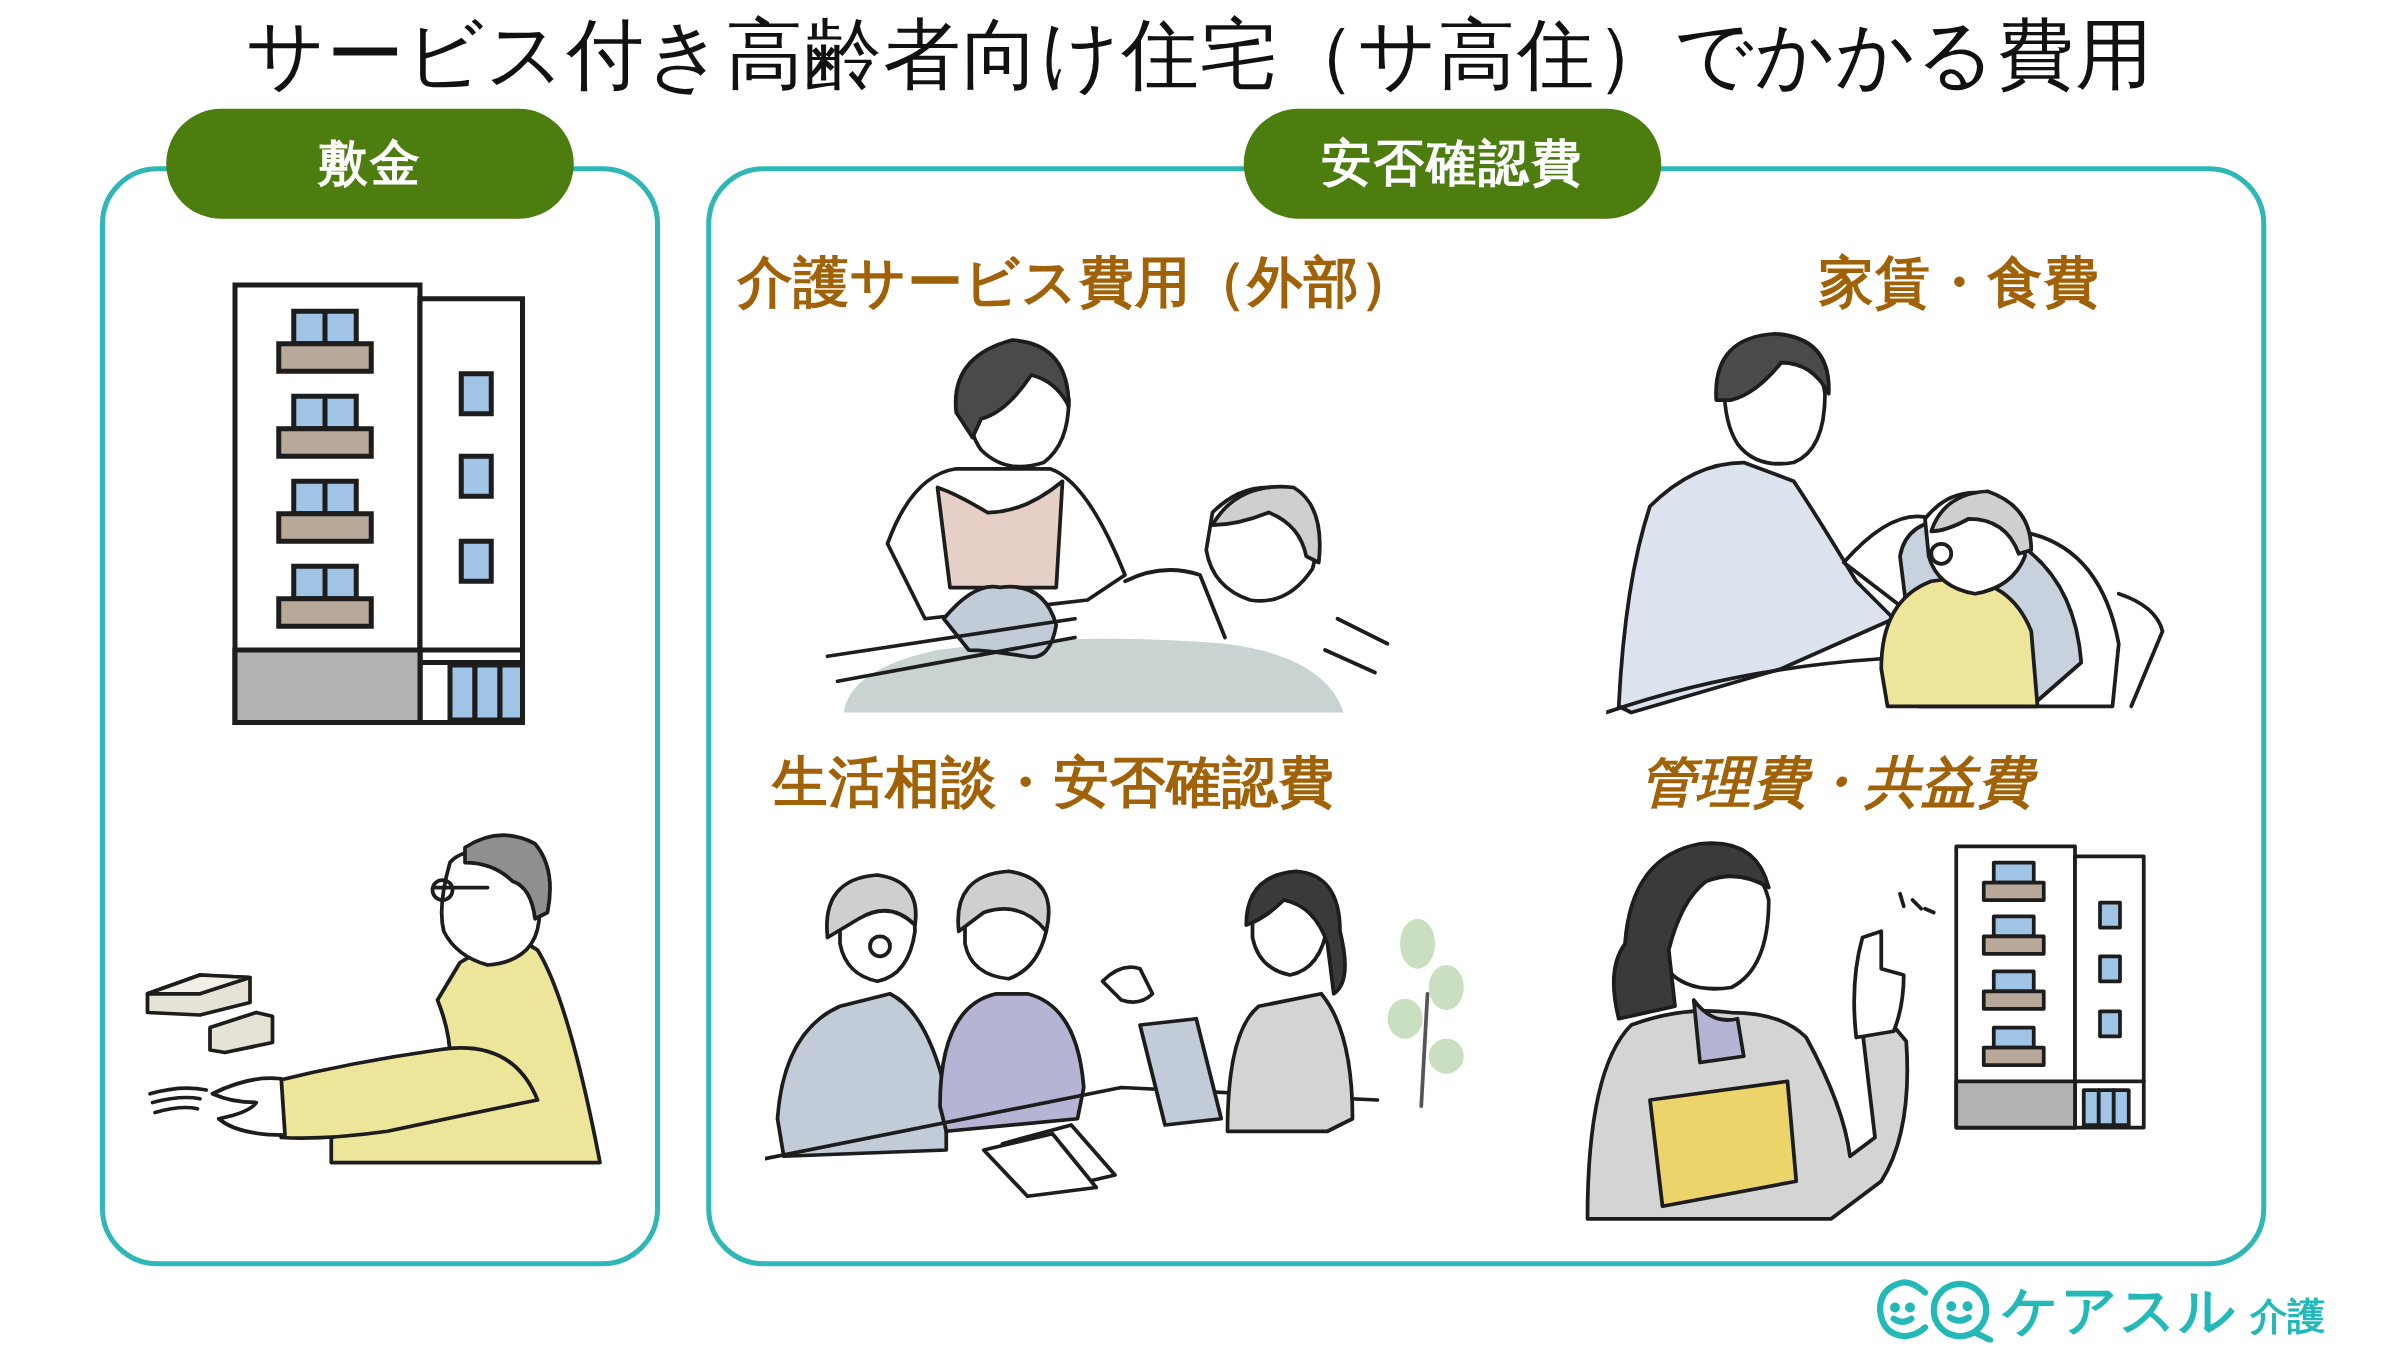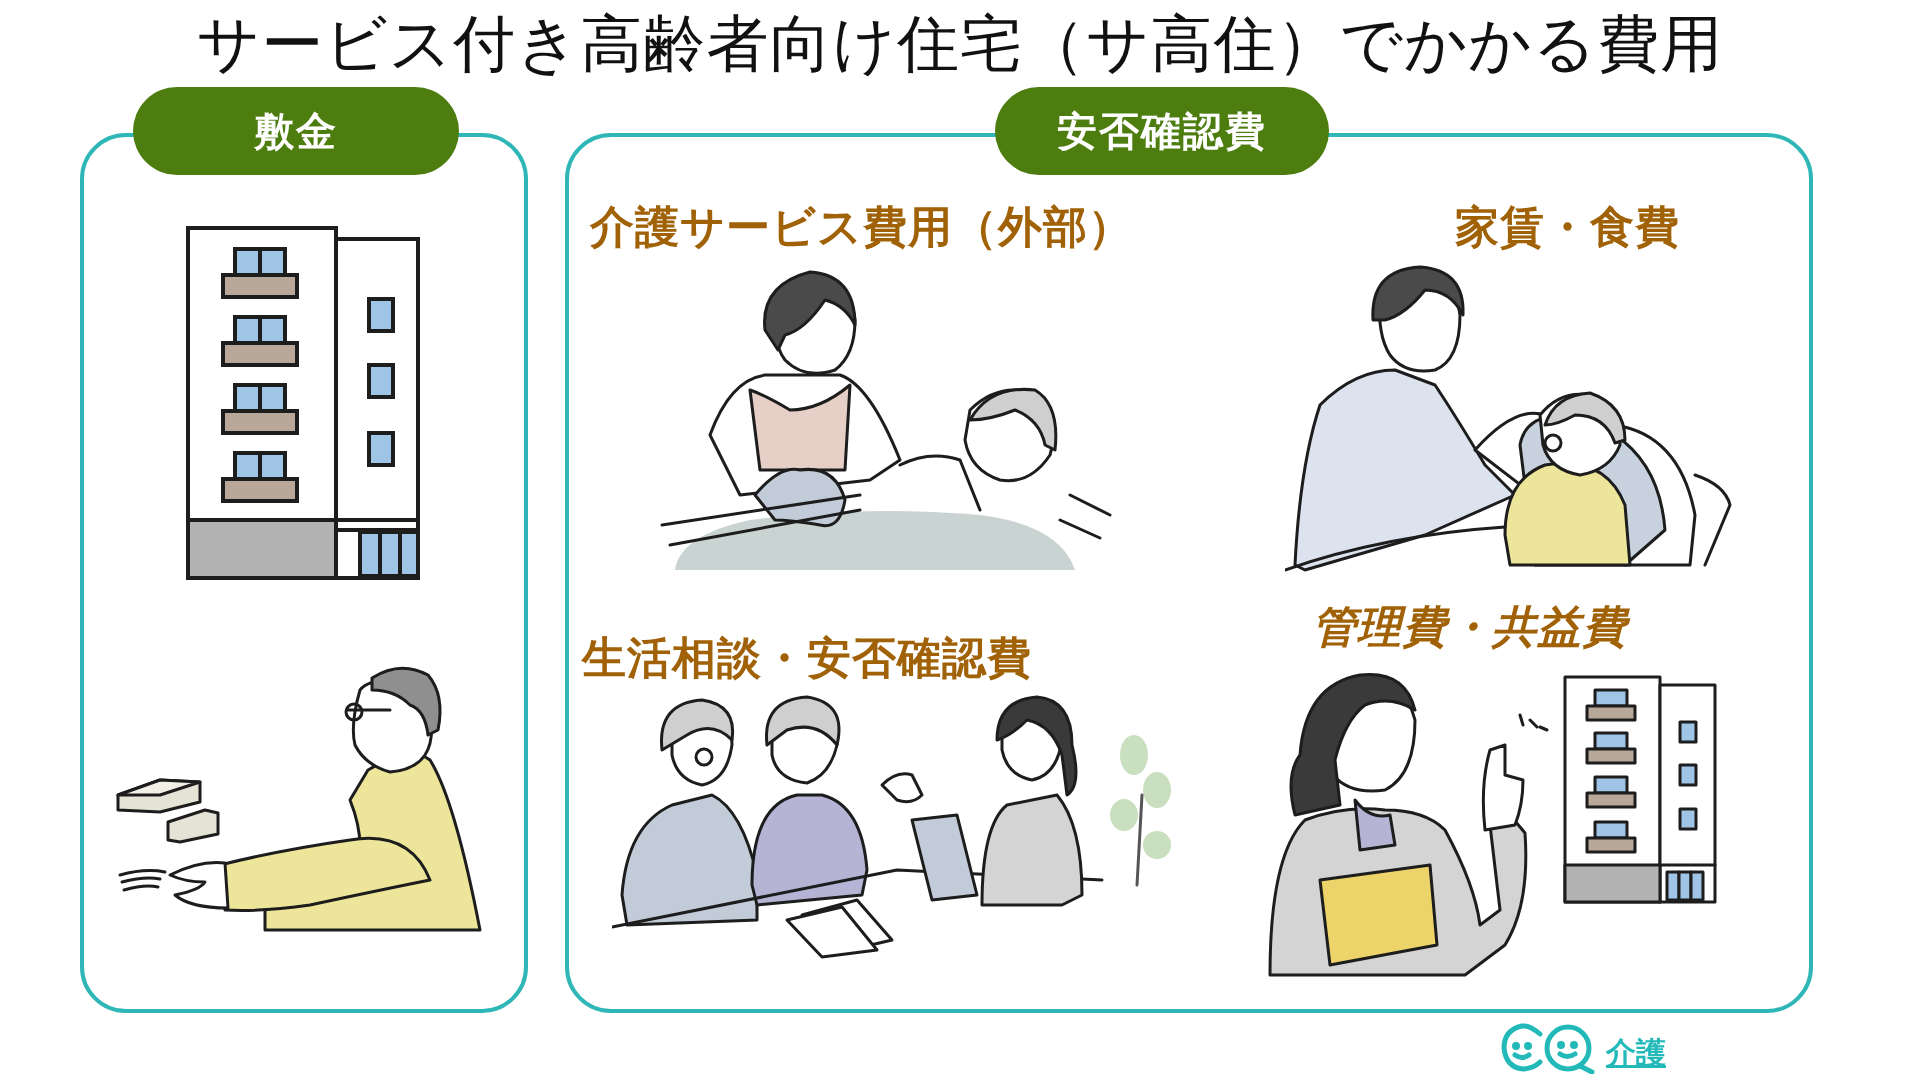--- a/index.html
+++ b/index.html
@@ -30,21 +30,21 @@
     color: #a16207; white-space: nowrap; letter-spacing: 1px;
   }
 
   .illus { position: absolute; }
 
   .logo {
     position: absolute; left: 1500px; top: 1022px; height: 52px;
     display: flex; align-items: center; gap: 6px;
   }
   .logo-text { color: #24b9b9; font-size: 44px; font-weight: bold; letter-spacing: 2px; }
-  .logo-sub { color: #24b9b9; font-size: 30px; font-weight: bold; margin-left: 4px; margin-top: 10px; text-decoration: underline; }
+  .logo-sub { color: #24b9b9; font-size: 30px; font-weight: bold; margin-left: 4px; margin-top: 10px; }
 </style>
 </head>
 <body>
 
 <div class="title">サービス付き高齢者向け住宅（サ高住）でかかる費用</div>
 
 <div class="box box-left"></div>
 <div class="pill pill-left">敷金</div>
 
 <svg class="illus" style="left:185px;top:225px;" width="240" height="355" viewBox="0 0 240 355">
@@ -102,21 +102,21 @@
     <path d="M12 232 Q35 226 50 229" fill="none"></path>
     <path d="M14 240 Q35 234 48 237" fill="none"></path>
   </g>
 </svg>
 
 <div class="box box-right"></div>
 <div class="pill pill-right">安否確認費</div>
 
 <div class="label" style="left:590px;top:197px;">介護サービス費用（外部）</div>
 <div class="label" style="left:1455px;top:197px;">家賃・食費</div>
-<div class="label" style="left:582px;top:597px;margin-top:31px;">生活相談・安否確認費</div>
+<div class="label" style="left:618px;top:597px;">生活相談・安否確認費</div>
 <div class="label" style="left:1312px;top:597px;font-style:italic;">管理費・共益費</div>
 
 <svg class="illus" style="left:660px;top:270px;" width="460" height="310" viewBox="0 0 460 310">
   <g stroke="#1d1d1d" stroke-width="3" stroke-linejoin="round" stroke-linecap="round">
     <path d="M15 300 Q20 265 90 250 Q200 235 320 245 Q400 255 415 300 Z" fill="#c9d3d2" stroke="none"></path>
     <path d="M50 165 Q70 110 105 105 L180 105 Q210 115 240 190 L210 210 L80 225 Z" fill="#fff"></path>
     <path d="M90 120 L100 200 L185 200 L190 115 Q160 140 130 140 Q105 125 90 120 Z" fill="#e6cfc6"></path>
     <path d="M118 30 Q125 5 160 5 Q190 10 195 50 Q195 85 175 100 Q145 110 125 90 Q110 70 118 30 Z" fill="#fff"></path>
     <path d="M105 60 Q100 15 150 2 Q195 5 195 55 Q185 35 165 30 Q145 60 125 65 L118 80 Z" fill="#4a4a4a"></path>
     <path d="M95 225 Q120 195 140 200 Q175 195 185 230 Q180 260 160 255 Q130 250 115 250 Z" fill="#c2ccd9"></path>
@@ -212,14 +212,15 @@
       <circle cx="16" cy="24" r="1.5" fill="#24b9b9"></circle>
       <circle cx="28" cy="24" r="1.5" fill="#24b9b9"></circle>
       <path d="M15 33 Q22 38 29 33"></path>
       <circle cx="68" cy="26" r="21"></circle>
       <path d="M80 44 L92 50"></path>
       <circle cx="61" cy="23" r="1.5" fill="#24b9b9"></circle>
       <circle cx="74" cy="23" r="1.5" fill="#24b9b9"></circle>
       <path d="M60 32 Q67 37 75 32"></path>
     </g>
   </svg>
+  <span class="logo-text">ケアスル</span>
   <span class="logo-sub">介護</span>
 </div>
 
 </body></html>

